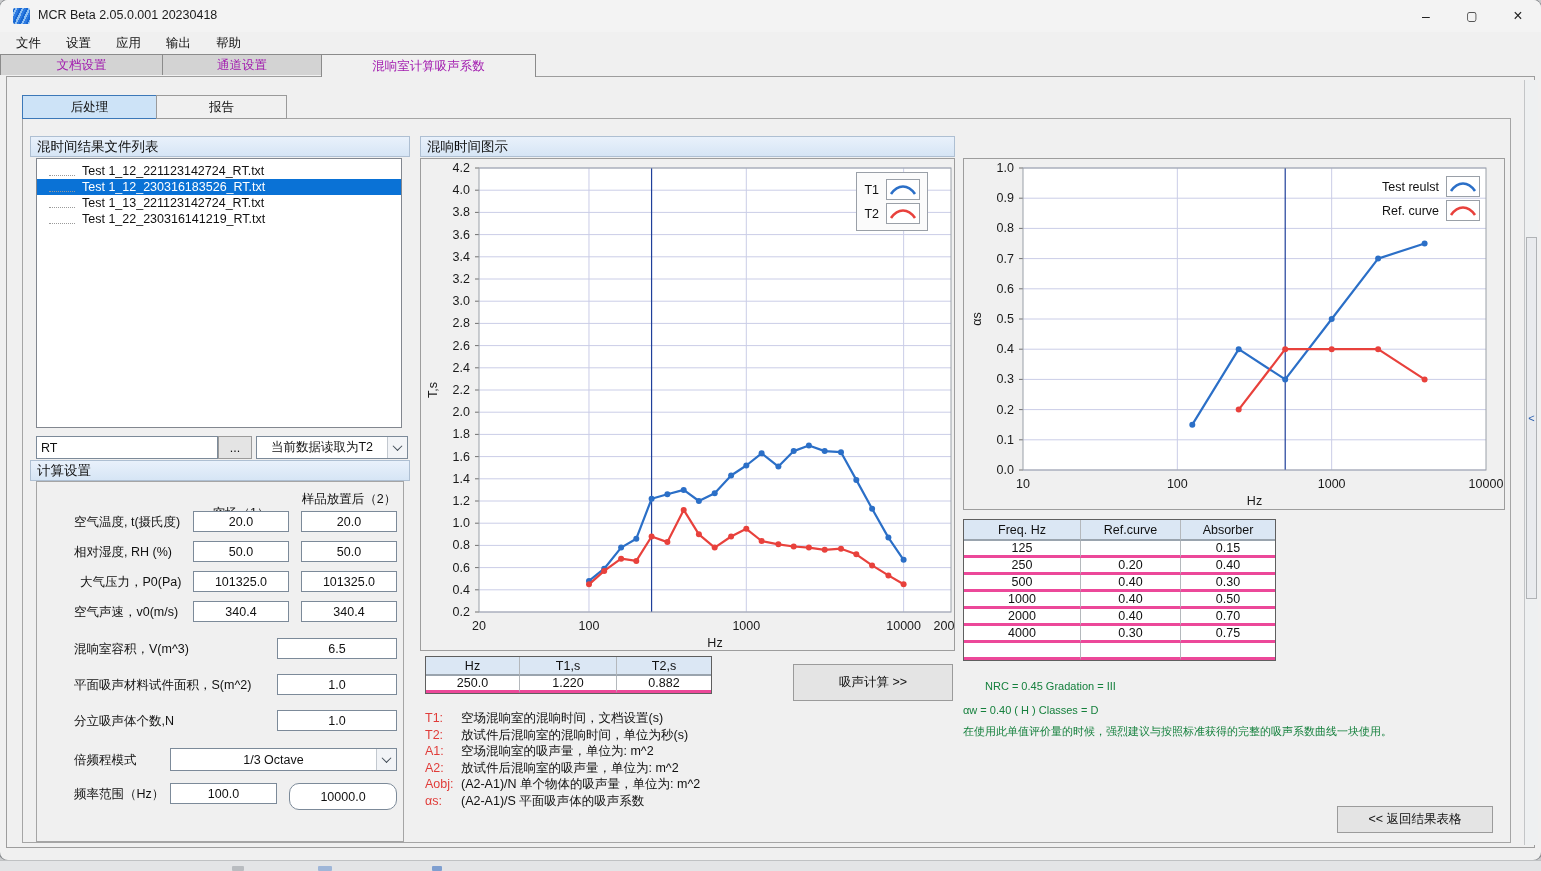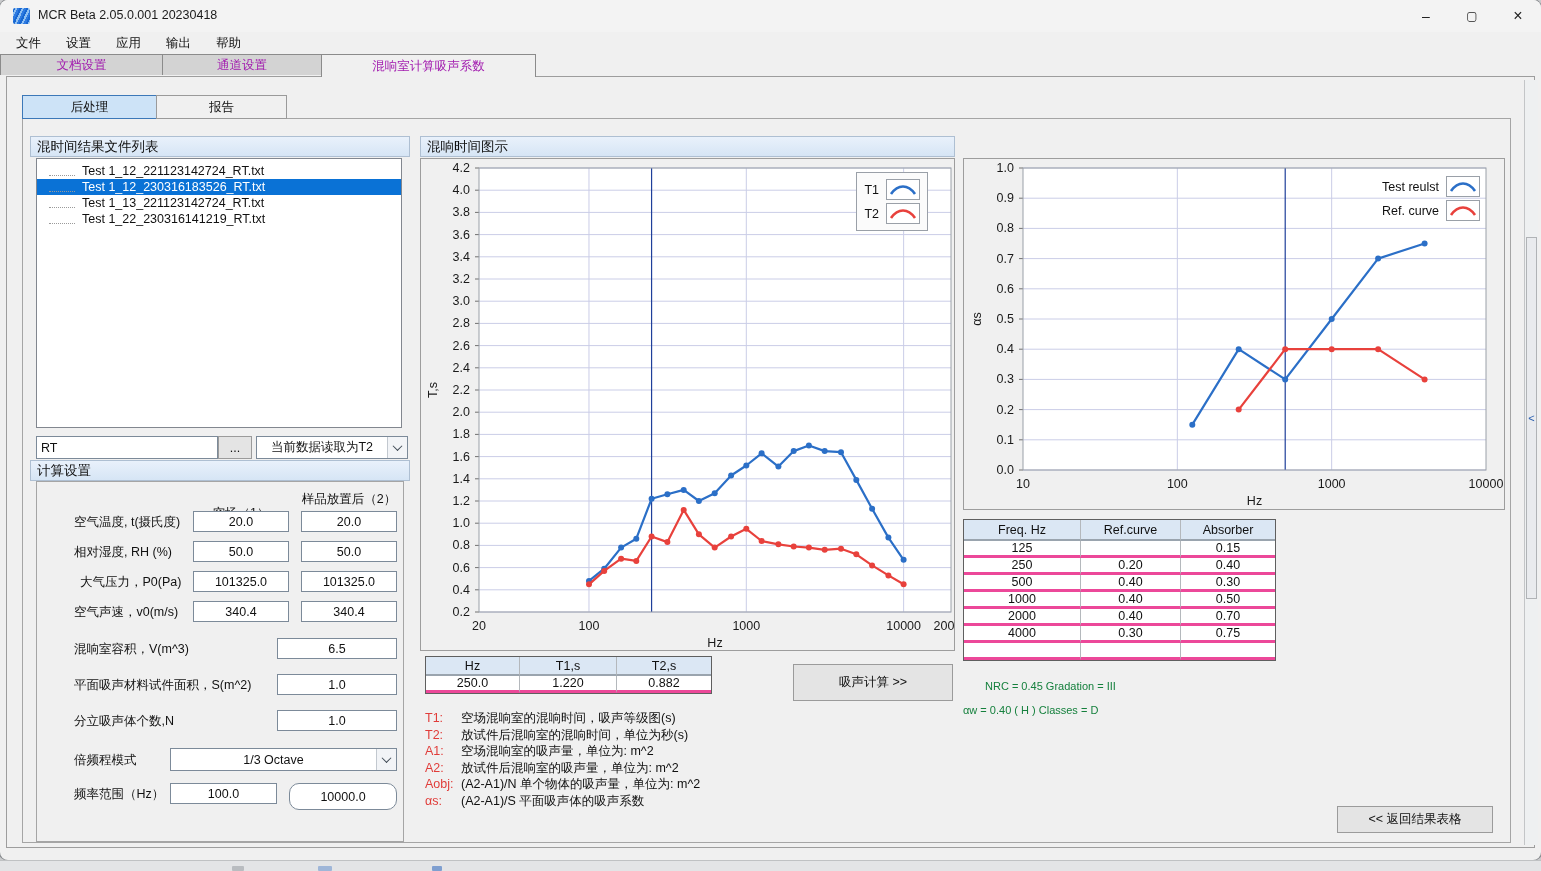--- a/index.html
+++ b/index.html
@@ -329,21 +329,21 @@
     <div class="c">250.0</div>
     <div class="c">1.220</div>
     <div class="c">0.882</div>
   </div>
 
   <div class="btn" style="left:793px;top:664px;width:160px;height:37px;">吸声计算 &gt;&gt;</div>
 
   <div class="abs" style="left:425px;top:710px;">
     <div class="ann-row">
           <span class="ann-label">T1:</span>
-          <span>空场混响室的混响时间，吸声等级图(s)</span>
+          <span>空场混响室的混响时间，文档设置(s)</span>
         </div>
     <div class="ann-row">
           <span class="ann-label">T2:</span>
           <span>放试件后混响室的混响时间，单位为秒(s)</span>
         </div>
     <div class="ann-row">
           <span class="ann-label">A1:</span>
           <span>空场混响室的吸声量，单位为: m^2</span>
         </div>
     <div class="ann-row">
@@ -462,20 +462,21 @@
     <div class="c">4000</div>
     <div class="c">0.30</div>
     <div class="c">0.75</div>
     <div class="c"></div>
     <div class="c"></div>
     <div class="c"></div>
   </div>
 
   <div class="result-text" style="left:985px;top:680px;">NRC = 0.45  Gradation = III</div>
   <div class="result-text" style="left:963px;top:704px;">αw = 0.40 ( H )   Classes = D</div>
+  <div class="result-text" style="left:963px;top:724px;">在使用此单值评价量的时候，强烈建议与按照标准获得的完整的吸声系数曲线一块使用。</div>
 
   <div class="btn" style="left:1337px;top:806px;width:156px;height:27px;">&lt;&lt; 返回结果表格</div>
 
   <div class="abs splitter"></div>
   <div class="abs splitter-handle">
         <span>&lt;</span>
       </div>
 
 </div>
 

